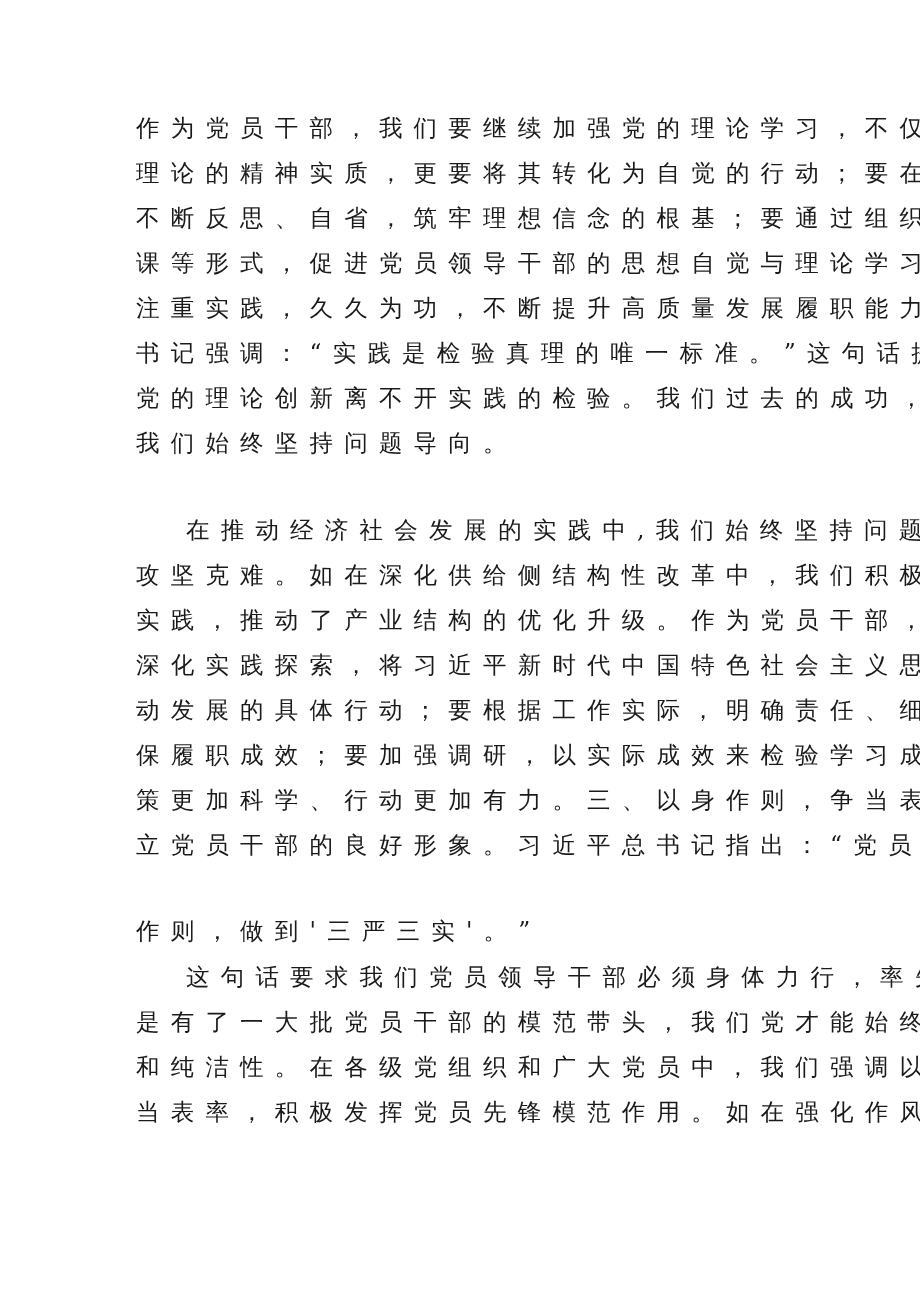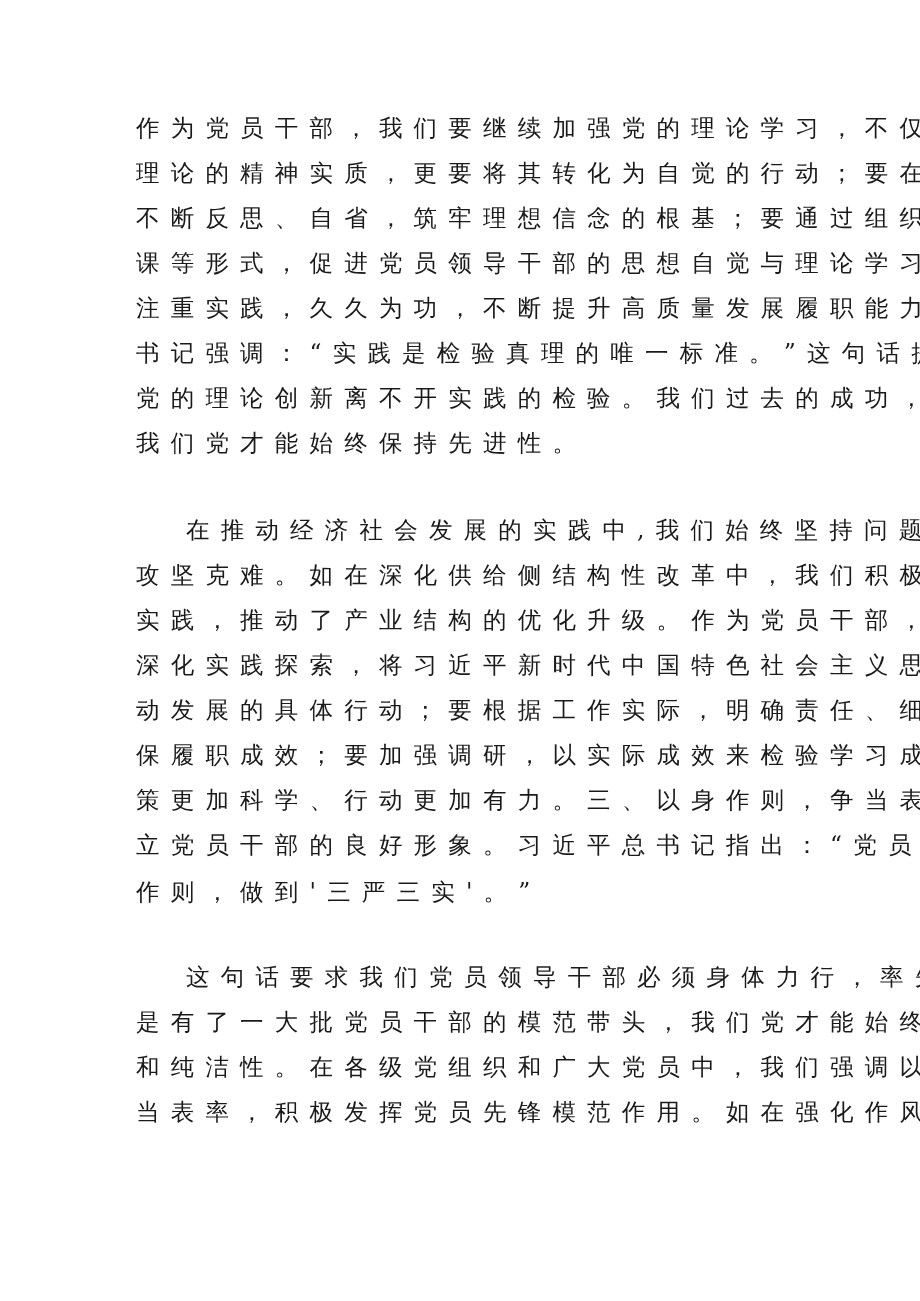--- a/index.html
+++ b/index.html
@@ -15,33 +15,33 @@
 
 <div class="page">
   <div>
     <div class="line" style="top:108px">作为党员干部，我们要继续加强党的理论学习，不仅要深入理解</div>
     <div class="line" style="top:153px">理论的精神实质，更要将其转化为自觉的行动；要在日常生活中</div>
     <div class="line" style="top:198px">不断反思、自省，筑牢理想信念的根基；要通过组织生活会、党</div>
     <div class="line" style="top:243px">课等形式，促进党员领导干部的思想自觉与理论学习相结合。二、</div>
     <div class="line" style="top:288px">注重实践，久久为功，不断提升高质量发展履职能力。习近平总</div>
     <div class="line" style="top:333px">书记强调：“实践是检验真理的唯一标准。”这句话提醒我们，</div>
     <div class="line" style="top:378px">党的理论创新离不开实践的检验。我们过去的成功，无一不是理</div>
-    <div class="line" style="top:423px">我们党才能始终保持先进性。</div>
+    <div class="line" style="top:423px">我们始终坚持问题导向。</div>
   </div>
 
   <div>
     <div class="line indent" style="top:510px">在推动经济社会发展的实践中,我们始终坚持问题导向,努力</div>
     <div class="line" style="top:555px">攻坚克难。如在深化供给侧结构性改革中，我们积极探索、大胆</div>
     <div class="line" style="top:600px">实践，推动了产业结构的优化升级。作为党员干部，我们要继续</div>
     <div class="line" style="top:645px">深化实践探索，将习近平新时代中国特色社会主义思想转化为推</div>
     <div class="line" style="top:690px">动发展的具体行动；要根据工作实际，明确责任、细化任务，确</div>
     <div class="line" style="top:735px">保履职成效；要加强调研，以实际成效来检验学习成果，确保决</div>
     <div class="line" style="top:780px">策更加科学、行动更加有力。三、以身作则，争当表率，切实树</div>
     <div class="line" style="top:825px">立党员干部的良好形象。习近平总书记指出：“党员干部要以身</div>
-    <div class="line" style="top:872px">作则，做到'三严三实'。”</div>
+    <div class="line" style="top:911px">作则，做到'三严三实'。”</div>
   </div>
 
   <div>
     <div class="line indent" style="top:957px">这句话要求我们党员领导干部必须身体力行，率先垂范。正</div>
     <div class="line" style="top:1002px">是有了一大批党员干部的模范带头，我们党才能始终保持先进性</div>
     <div class="line" style="top:1047px">和纯洁性。在各级党组织和广大党员中，我们强调以身作则、争</div>
     <div class="line" style="top:1092px">当表率，积极发挥党员先锋模范作用。如在强化作风建设中，我</div>
   </div>
 </div>
 

